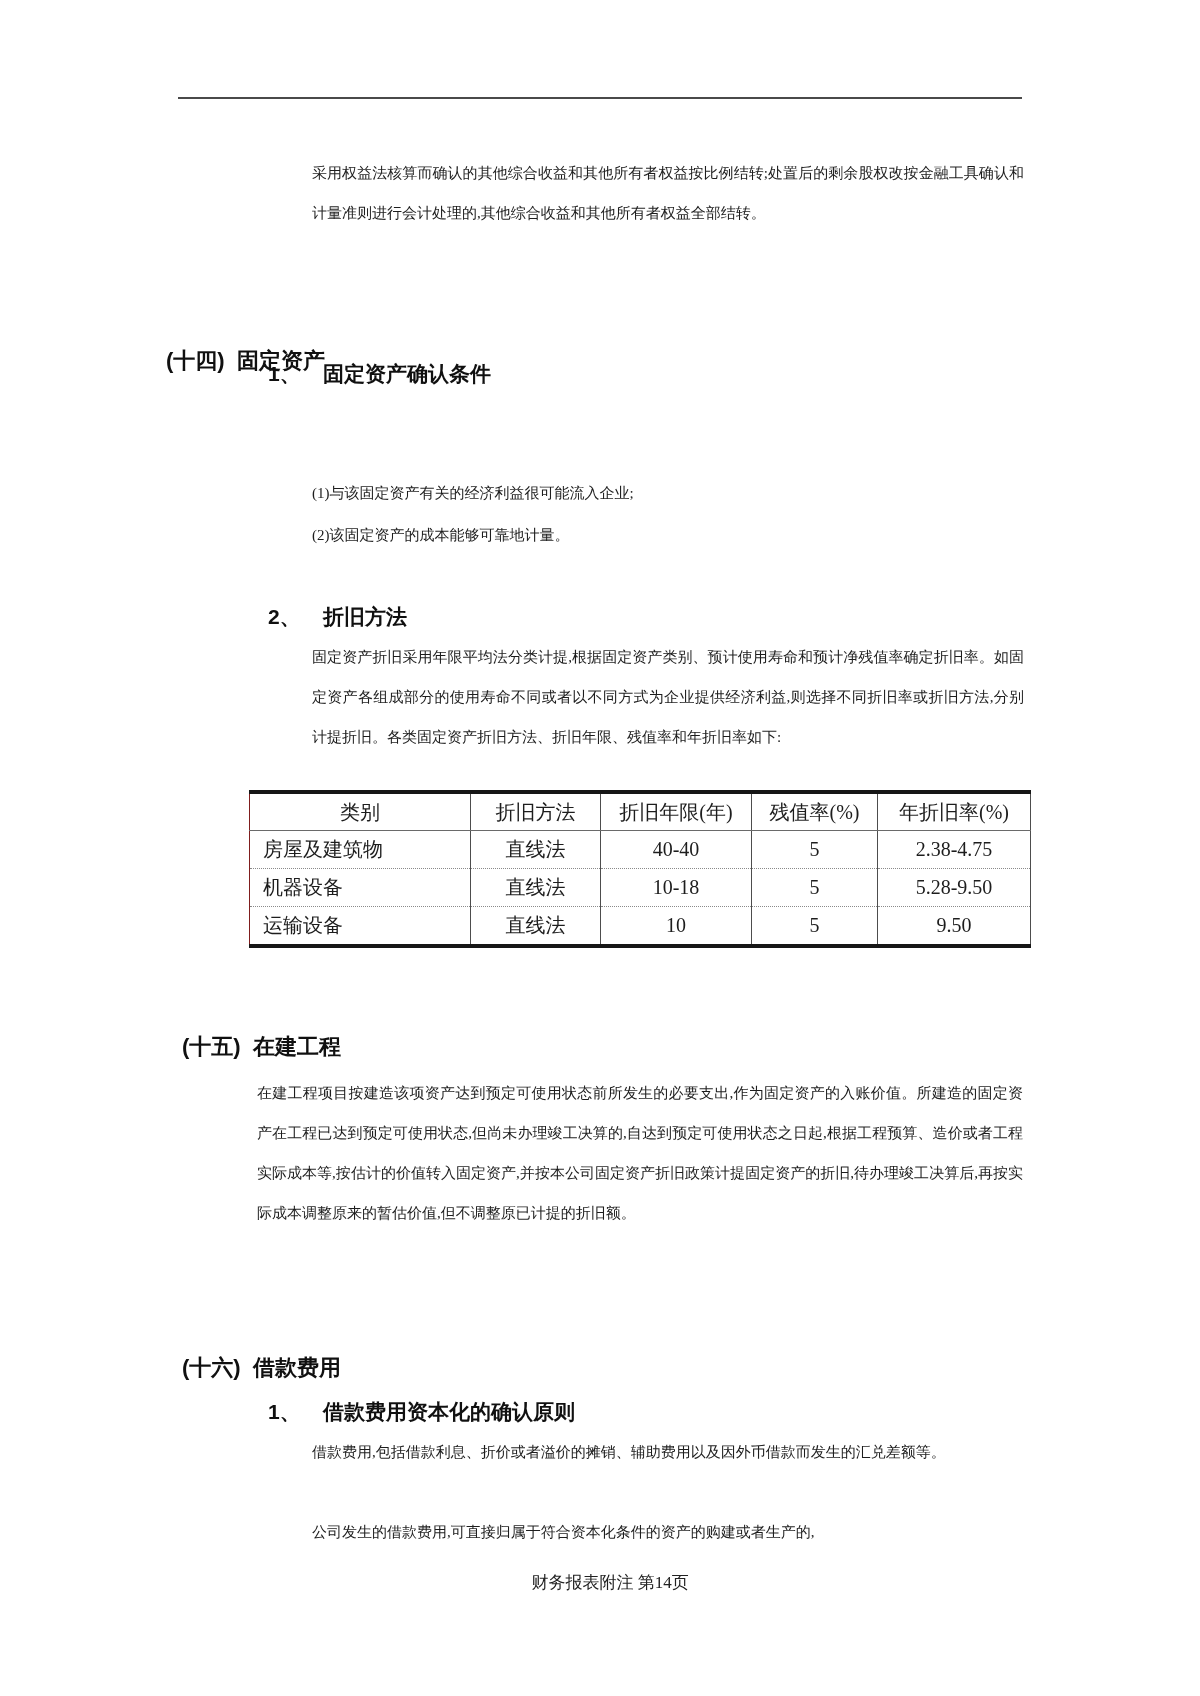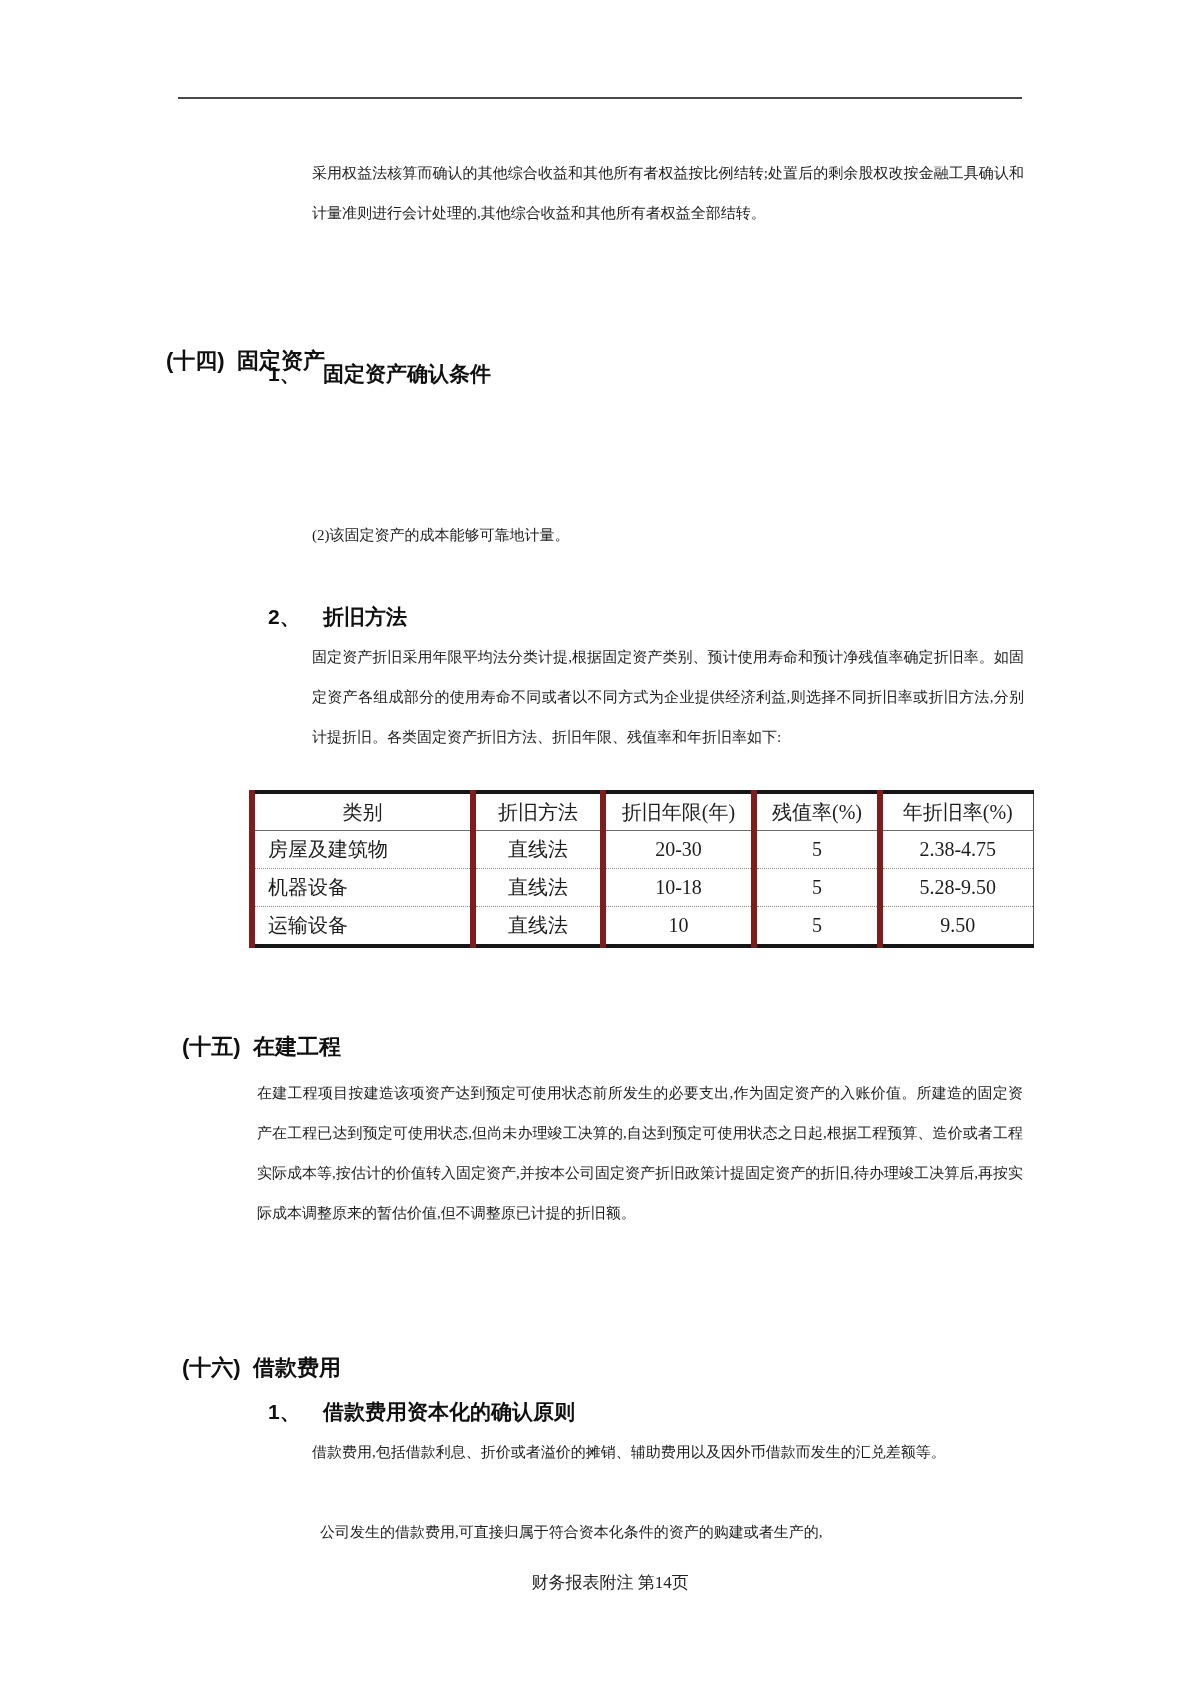--- a/index.html
+++ b/index.html
@@ -25,21 +25,21 @@
   }
   .sub-num { width:55px; flex:0 0 auto; }
   table.dep {
     position:absolute; left:249px; top:790px; width:781px;
     border-collapse:collapse; table-layout:fixed;
     border-top:4px solid #161616; border-bottom:4px solid #161616;
     font-size:20px; color:#1d1d1d;
   }
   table.dep th, table.dep td {
     font-weight:normal; text-align:center; vertical-align:middle;
-    border-left:6px solid #7f1d1d; border-right:1px solid #4d4d4d;
+    border-left:1px solid #7f1d1d; border-right:1px solid #4d4d4d;
     padding:0 4px;
   }
   table.dep thead th { height:36px; border-bottom:1px solid #6a6a6a; }
   table.dep tbody td { height:37px; border-top:1px dotted #8a8a8a; }
   table.dep tbody tr:first-child td { border-top:none; }
   table.dep td.cat { text-align:left; padding-left:13px; }
   .footer {
     position:absolute; top:1568px; left:10px; width:100%;
     text-align:center; font-size:17px; line-height:30px; color:#222;
   }
@@ -57,20 +57,21 @@
     <span class="sec-label">(十四)</span>
     <span>固定资产</span>
   </div>
 
   <div class="sub-head" style="top:359px;">
     <span class="sub-num">1、</span>
     <span>固定资产确认条件</span>
   </div>
 
 
+  <div class="para" style="top:473px; left:312px; width:712px;">(1)与该固定资产有关的经济利益很可能流入企业;</div>
 
   <div class="para" style="top:515px; left:312px; width:712px;">(2)该固定资产的成本能够可靠地计量。</div>
 
   <div class="sub-head" style="top:602px;">
     <span class="sub-num">2、</span>
     <span>折旧方法</span>
   </div>
 
   <div class="para" style="top:637px; left:312px; width:712px;">固定资产折旧采用年限平均法分类计提,根据固定资产类别、预计使用寿命和预计净残值率确定折旧率。如固定资产各组成部分的使用寿命不同或者以不同方式为企业提供经济利益,则选择不同折旧率或折旧方法,分别计提折旧。各类固定资产折旧方法、折旧年限、残值率和年折旧率如下:</div>
 
@@ -88,21 +89,21 @@
         <th>折旧方法</th>
         <th>折旧年限(年)</th>
         <th>残值率(%)</th>
         <th>年折旧率(%)</th>
       </tr>
     </thead>
     <tbody>
       <tr>
         <td class="cat">房屋及建筑物</td>
         <td>直线法</td>
-        <td>20-30</td>
+        <td>40-40</td>
         <td>5</td>
         <td>2.38-4.75</td>
       </tr>
       <tr>
         <td class="cat">机器设备</td>
         <td>直线法</td>
         <td>10-18</td>
         <td>5</td>
         <td>5.28-9.50</td>
       </tr>
@@ -128,17 +129,17 @@
     <span>借款费用</span>
   </div>
 
   <div class="sub-head" style="top:1397px;">
     <span class="sub-num">1、</span>
     <span>借款费用资本化的确认原则</span>
   </div>
 
   <div class="para" style="top:1432px; left:312px; width:712px;">借款费用,包括借款利息、折价或者溢价的摊销、辅助费用以及因外币借款而发生的汇兑差额等。</div>
 
-  <div class="para" style="top:1512px; left:312px; width:712px;margin-left:8px;">公司发生的借款费用,可直接归属于符合资本化条件的资产的购建或者生产的,</div>
+  <div class="para" style="top:1512px; left:312px; width:712px;">公司发生的借款费用,可直接归属于符合资本化条件的资产的购建或者生产的,</div>
 
   <div class="footer">财务报表附注 第14页</div>
 
 </div>
 
 </body></html>

